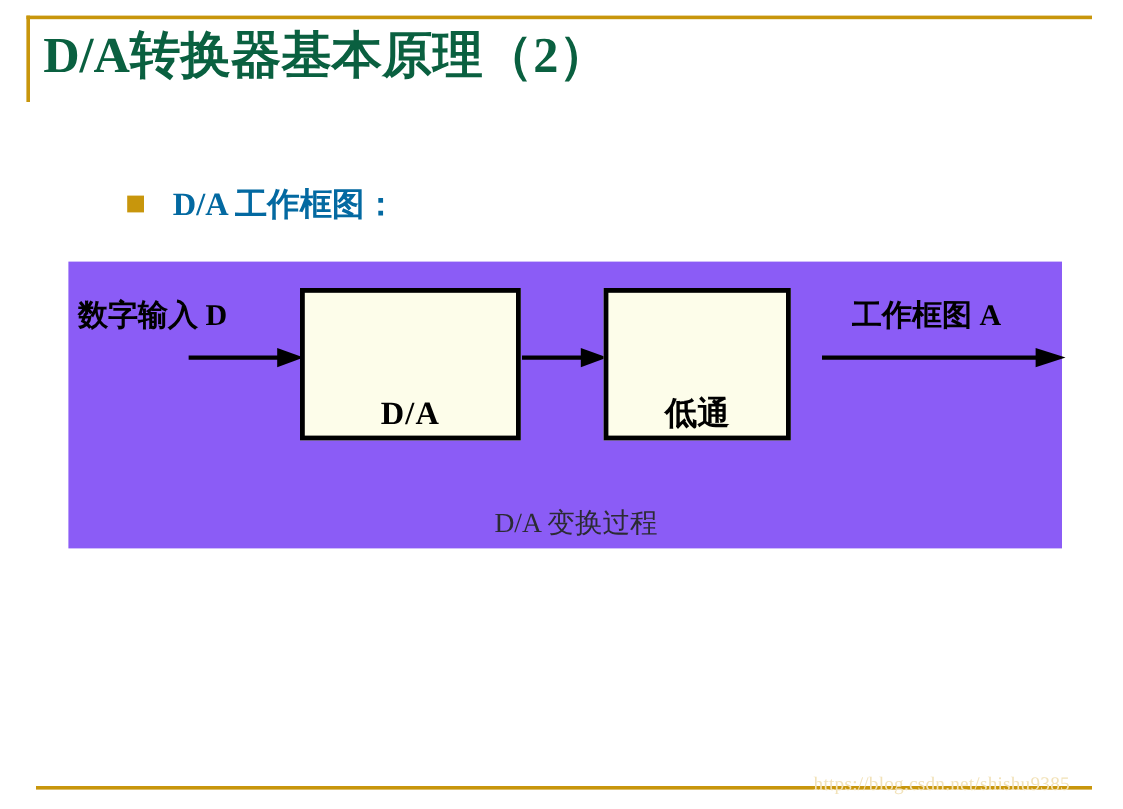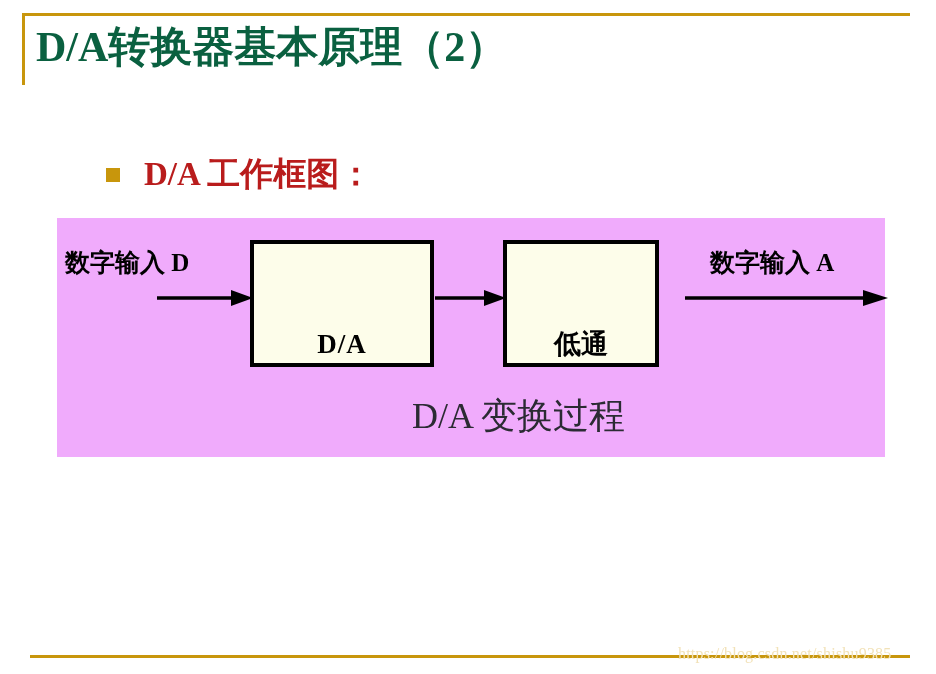--- a/index.html
+++ b/index.html
@@ -63,34 +63,34 @@
     align-items: center;
   }
   .bullet-marker {
     width: 14px;
     height: 14px;
     background: #c8960c;
     margin-right: 24px;
     flex: none;
   }
   .bullet-text {
-    font-size: 33px;
-    font-weight: bold;
-    color: #b91c1c;
+    font-size: 27px;
+    font-weight: bold;
+    color: #0369a1;
     white-space: nowrap;
   }
 
   
   .diagram-panel {
     position: absolute;
     left: 57px;
     top: 218px;
     width: 828px;
     height: 239px;
-    background: #f0abfc;
+    background: #8b5cf6;
   }
 
   .proc-box {
     position: absolute;
     box-sizing: border-box;
     border: 4px solid #000000;
     background: #fdfdea;
     display: flex;
     flex-direction: column;
     align-items: center;
@@ -136,22 +136,22 @@
     font-weight: bold;
     color: #000000;
     white-space: nowrap;
   }
   #label-input  { left: 8px;   top: 28px; }
   #label-output { left: 653px; top: 28px; }
 
   .diag-caption {
     position: absolute;
     left: 355px;
-    top: 174px;
-    font-size: 36px;
+    top: 202px;
+    font-size: 23px;
     color: #2b2b33;
     white-space: nowrap;
     font-weight: normal;
   }
 
   
   .watermark {
     position: absolute;
     left: 678px;
     top: 645px;
@@ -196,18 +196,18 @@
 
   <div class="proc-box" id="box-lpf">
     <div class="box-line">低通</div>
   </div>
 
   <svg class="arrow" id="arrow-out" viewBox="0 0 203 18" preserveAspectRatio="none">
     <line x1="0" y1="9" x2="180" y2="9" stroke="#000" stroke-width="3.4"></line>
     <polygon points="178,1 203,9 178,17" fill="#000"></polygon>
   </svg>
 
-  <div class="diag-label" id="label-output">数字输入 A</div>
+  <div class="diag-label" id="label-output">工作框图 A</div>
 
   <div class="diag-caption">D/A   变换过程</div>
 </div>
 
 <div class="watermark">https://blog.csdn.net/shishu9385</div>
 
 </body></html>

